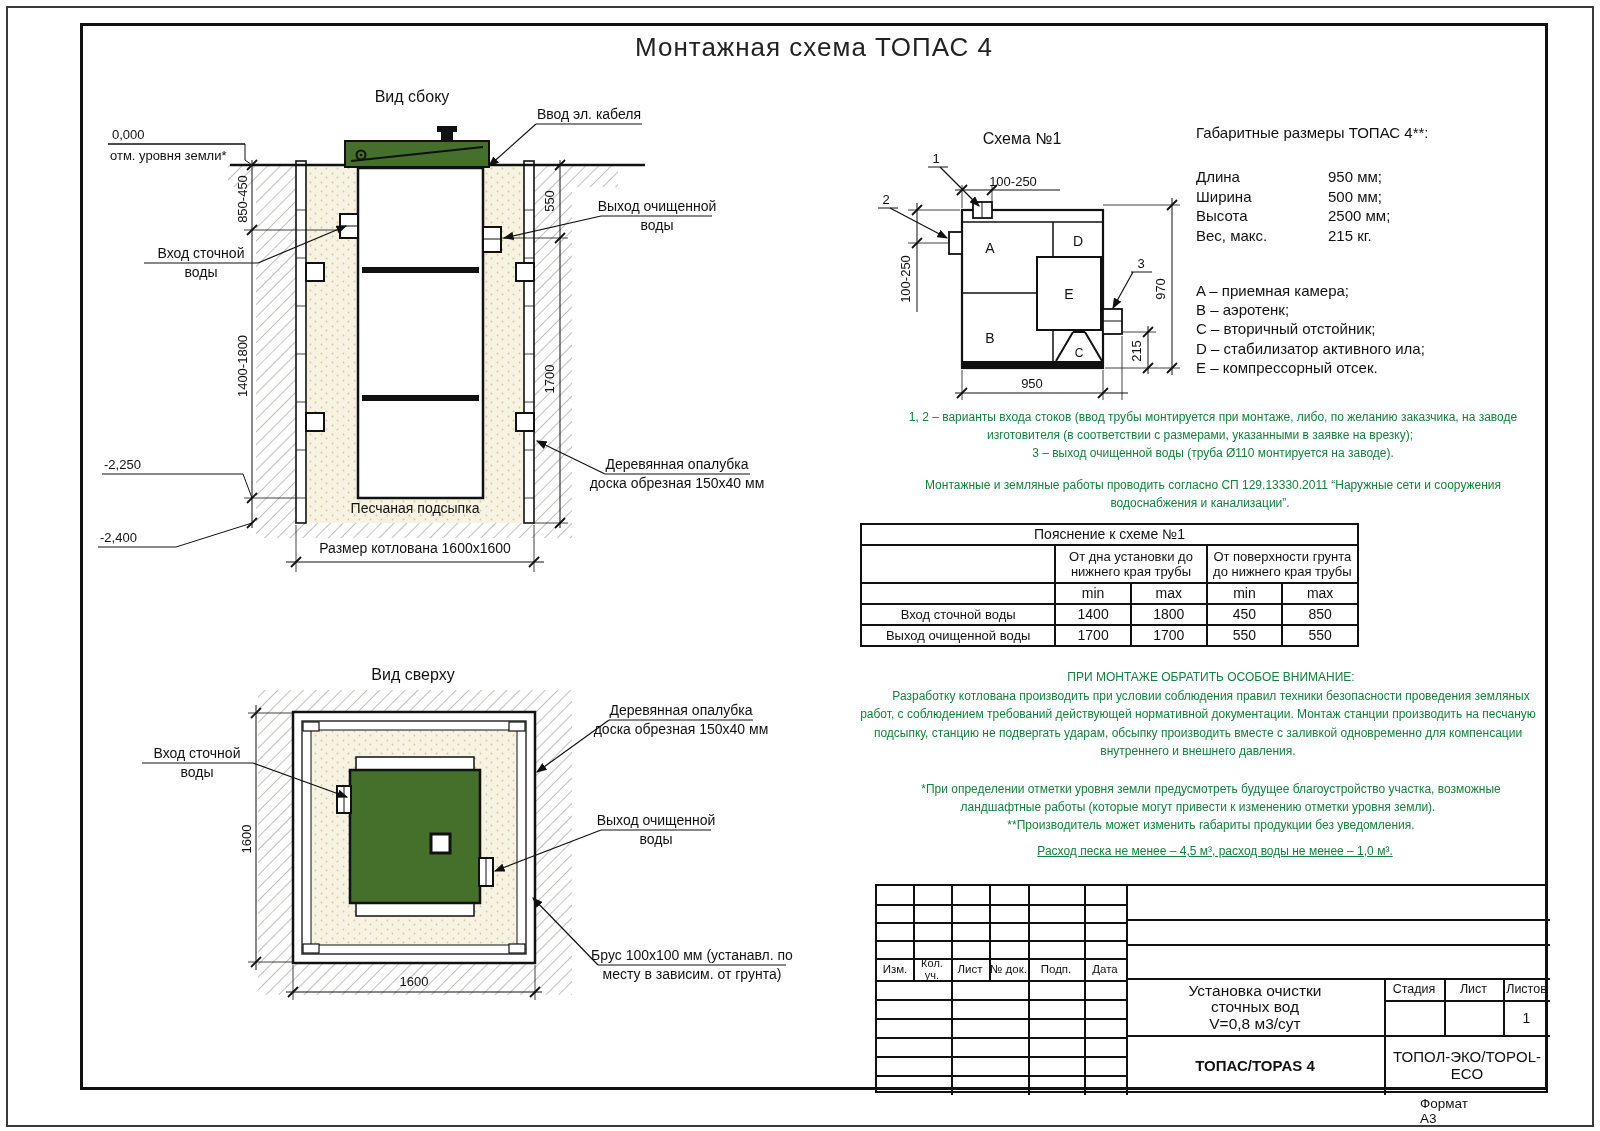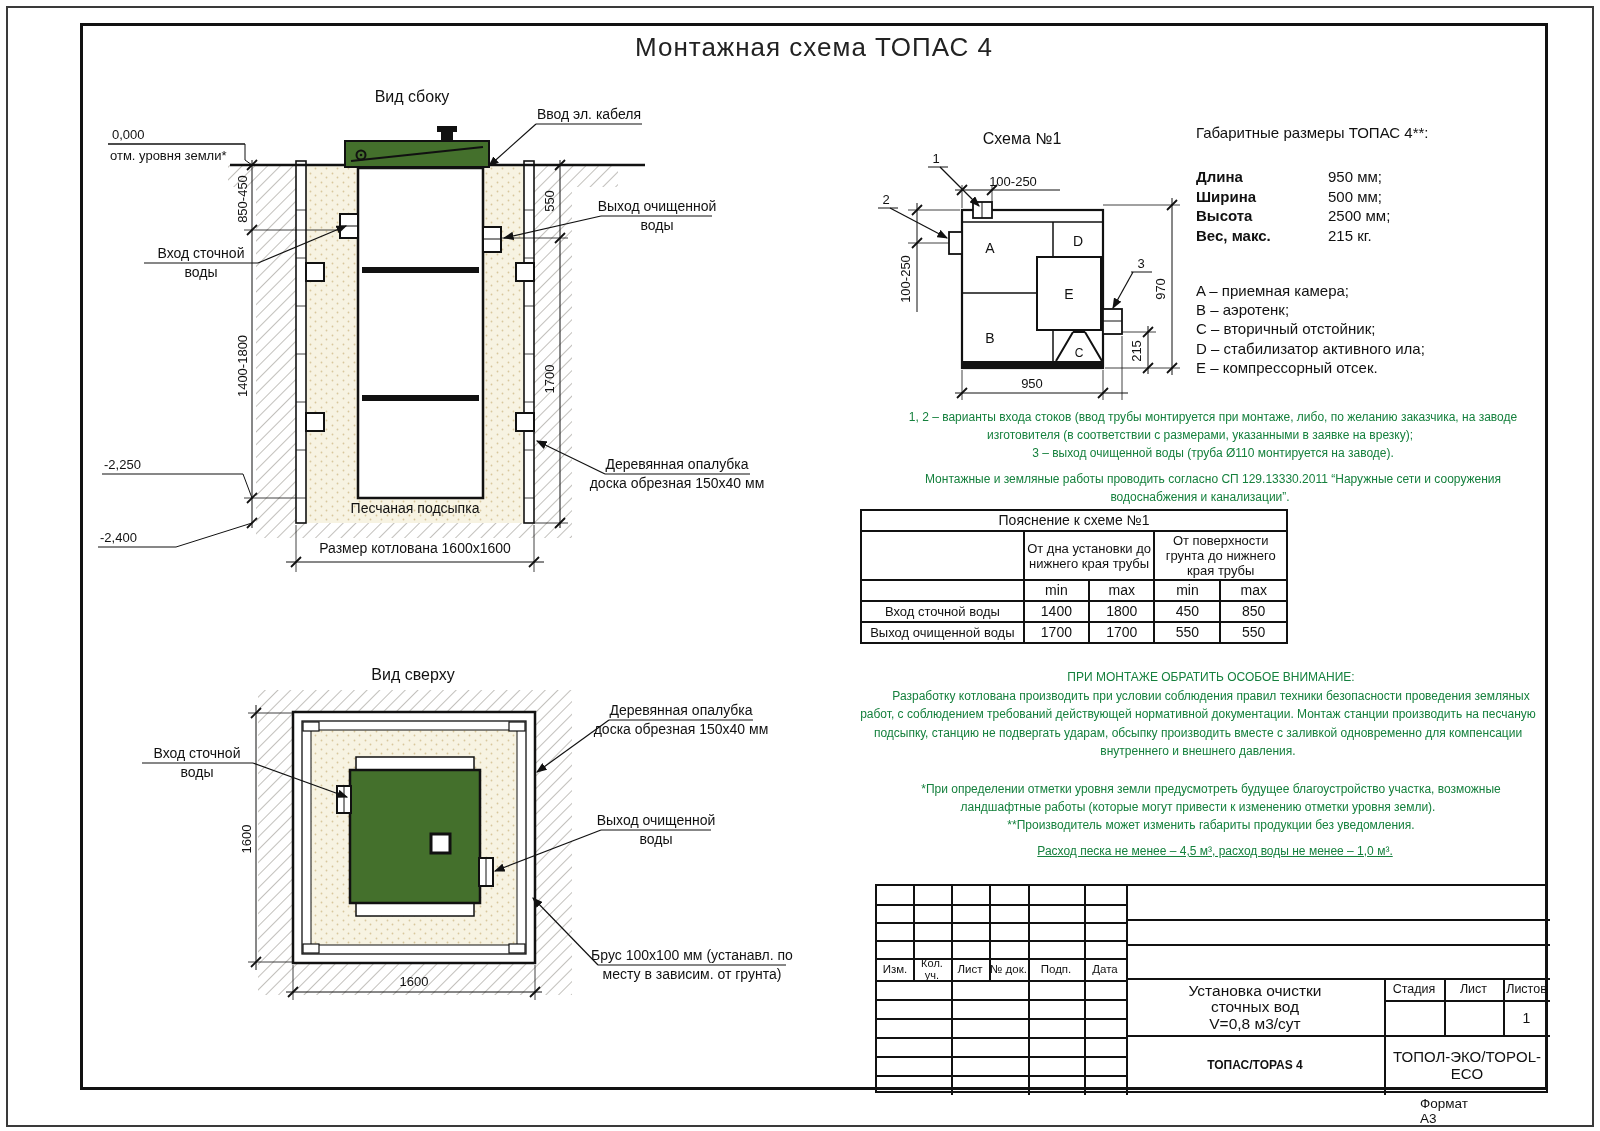--- a/index.html
+++ b/index.html
@@ -14,24 +14,24 @@
   .txt { font-size:12px; line-height:18px; color:#15803d;text-align:center; }
   .indent { text-indent:26px; }
   svg text { font-family:"Liberation Sans", sans-serif; fill:#111; }
   .lbl { font-size:14px; }
   .dim { font-size:13px; }
   .vtitle { font-size:16px; }
   
   .specs { position:absolute; left:1196px; top:124px; width:350px; font-size:15px; }
   .specs .head { margin-bottom:26px; }
   .specs .row { display:flex; line-height:19.5px; }
-  .specs .row .l { width:132px;font-weight:bold; }
+  .specs .row .l { width:132px; }
   .specs .legend { margin-top:36px; line-height:19.2px; }
   
-  .xtable { position:absolute; left:860px; top:509px; width:428px; border-collapse:collapse; }
+  .xtable { position:absolute; left:860px; top:523px; width:499px; border-collapse:collapse; }
   .xtable td { border:2px solid #111; font-size:13px; text-align:center; vertical-align:middle;
                padding:1px 2px; line-height:15px; }
   .xtable .t { font-size:14px; height:21px; }
   .xtable .grp { height:38px; }
   .xtable .nm { width:190px; }
   .xtable .v { width:74px; height:21px; font-size:14px; }
   .uline { text-decoration:underline; }
   
   .stamp { position:absolute; left:875px; top:884px; width:673px; height:209px; border:2.5px solid #111;padding-left:48px; }
   .stamp .vl, .stamp .hl { position:absolute; background:#111; }
@@ -321,21 +321,21 @@
       <div>B – аэротенк;</div>
       <div>C – вторичный отстойник;</div>
       <div>D – стабилизатор активного ила;</div>
       <div>E – компрессорный отсек.</div>
     </div>
   </div>
 
   <div class="abs txt" style="left:858px;top:408px;width:684px">
     <p class="indent">1, 2 – варианты входа  стоков (ввод трубы монтируется при монтаже, либо, по желанию заказчика, на заводе изготовителя (в соответствии с размерами, указанными в заявке на врезку);</p>
     <p class="indent">3 – выход очищенной воды (труба Ø110 монтируется на заводе).</p>
-    <p class="indent" style="margin-top:8px">Монтажные и земляные работы проводить согласно СП 129.13330.2011 “Наружные сети и сооружения водоснабжения и канализации”.</p>
+    <p class="indent" style="margin-top:14px">Монтажные и земляные работы проводить согласно СП 129.13330.2011 “Наружные сети и сооружения водоснабжения и канализации”.</p>
   </div>
 
   <table class="xtable">
     <tbody>
         <tr>
           <td class="t" colspan="5">Пояснение к схеме №1</td>
         </tr>
     <tr>
       <td class="nm grp"></td>
       <td class="grp" colspan="2">От дна установки до нижнего края трубы</td>
@@ -416,21 +416,21 @@
       <div>Установка очистки</div>
       <div>сточных вод</div>
       <div>V=0,8 м3/сут</div>
     </div>
 
     <div class="cell" style="left:507px;top:92px;width:60px;height:22px;font-size:12.5px">Стадия</div>
     <div class="cell" style="left:567px;top:92px;width:59px;height:22px;font-size:12.5px">Лист</div>
     <div class="cell" style="left:626px;top:92px;width:47px;height:22px;font-size:12.5px">Листов</div>
     <div class="cell" style="left:626px;top:114px;width:47px;height:35px;font-size:14px">1</div>
 
-    <div class="cell" style="left:249px;top:149px;width:258px;height:60px;font-size:12px;font-weight:600">ТОПАС/TOPAS 4</div>
+    <div class="cell" style="left:249px;top:149px;width:258px;height:60px;font-size:15px;font-weight:600">ТОПАС/TOPAS 4</div>
     <div class="cell" style="left:507px;top:149px;width:166px;height:60px;font-size:15px">ТОПОЛ-ЭКО/TOPOL-ECO</div>
   </div>
 
   <div class="fmt">
     <span>Формат</span>
     <span>А3</span>
   </div>
 </div>
 
 </body></html>

